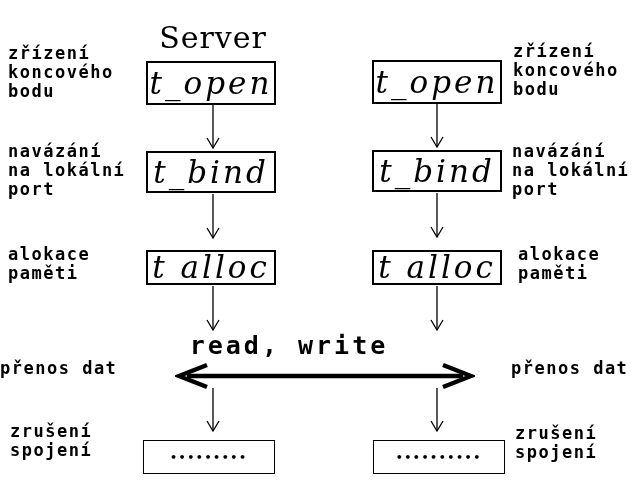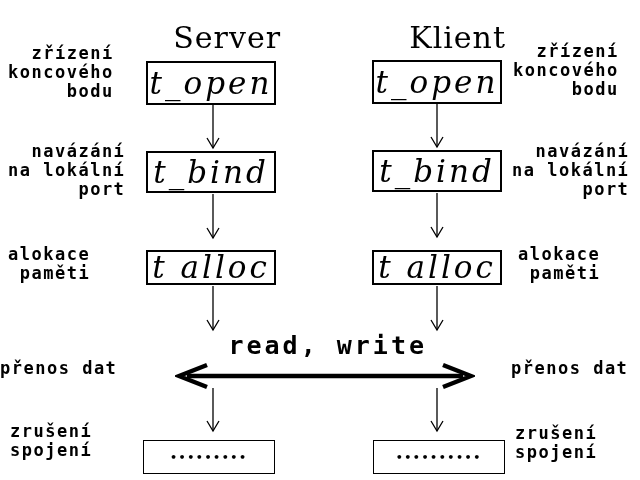--- a/index.html
+++ b/index.html
@@ -1,52 +1,51 @@
 <!DOCTYPE html>
 <html><head>
 <meta charset="utf-8">
 <style>
   html,body{margin:0;padding:0;background:#fff;}
   .canvas{
     position:relative;width:640px;height:480px;background:#ffffff;color:#000;
     font-family:"DejaVu Sans Mono",monospace;overflow:hidden;
   }
   .heading{
-    position:absolute;width:136px;text-align:right;
+    position:absolute;width:136px;text-align:center;
     font-family:"DejaVu Serif",serif;font-size:30px;letter-spacing:1px;
   }
   .fbox{
     position:absolute;width:130px;border:2px solid #000;box-sizing:border-box;
     display:flex;align-items:center;justify-content:center;
     font-family:"DejaVu Serif",serif;font-style:italic;font-size:31px;
     letter-spacing:3px;white-space:pre;line-height:1;text-align:right;
   }
   .dotbox{
     position:absolute;width:132px;height:34px;border:1px solid #000;box-sizing:border-box;
     display:flex;align-items:center;justify-content:center;
     font-weight:bold;font-size:11px;letter-spacing:2px;
   }
   .slabel{
     position:absolute;font-weight:bold;font-size:17px;line-height:19px;
-    letter-spacing:1.5px;white-space:pre-line;text-align:right;
+    letter-spacing:1.5px;white-space:pre-line;
   }
   .rw{
-    position:absolute;left:177px;top:331px;width:250px;text-align:right;
+    position:absolute;left:164px;top:331px;width:250px;text-align:center;
     font-weight:bold;font-size:25px;letter-spacing:3px;white-space:pre;
   }
   .arr{position:absolute;}
   svg{display:block;}
 </style>
 </head>
 <body>
 
 <div class="canvas">
 
   <div class="heading" style="left:145px;top:20px;">Server</div>
-  <div class="heading" style="left:370px;top:20px;">Klient</div>
 
   <div class="slabel" style="left:8px;top:44px;">zřízení
 koncového
 bodu</div>
   <div class="slabel" style="left:8px;top:142px;">navázání
 na lokální
 port</div>
   <div class="slabel" style="left:8px;top:245px;">alokace
 paměti</div>
   <div class="slabel" style="left:0px;top:359px;">přenos dat</div>

